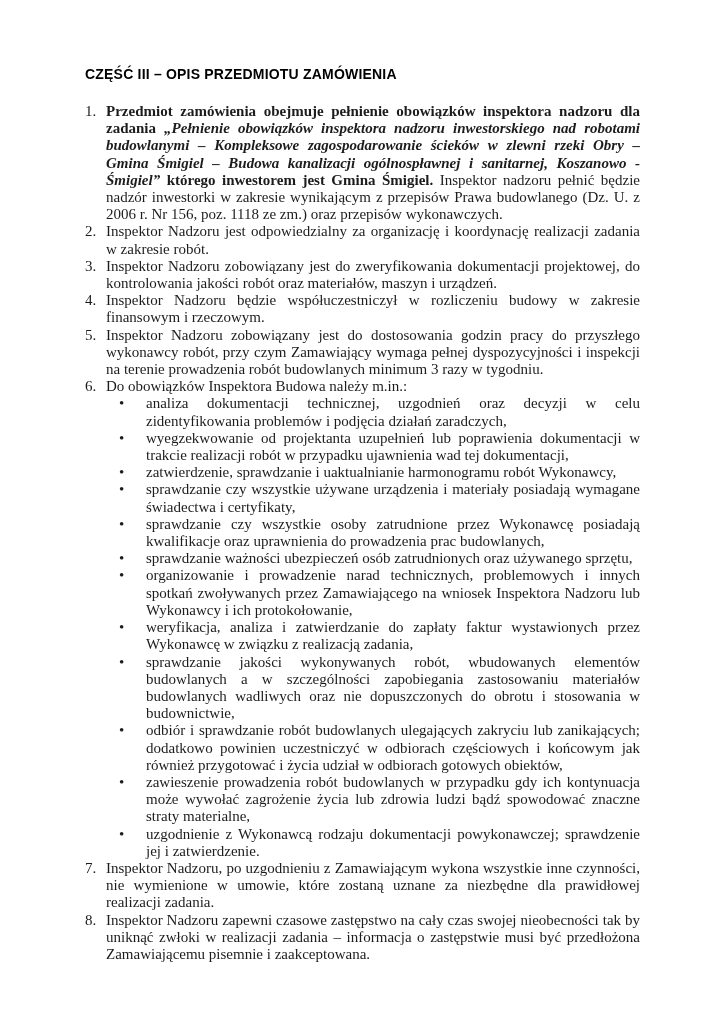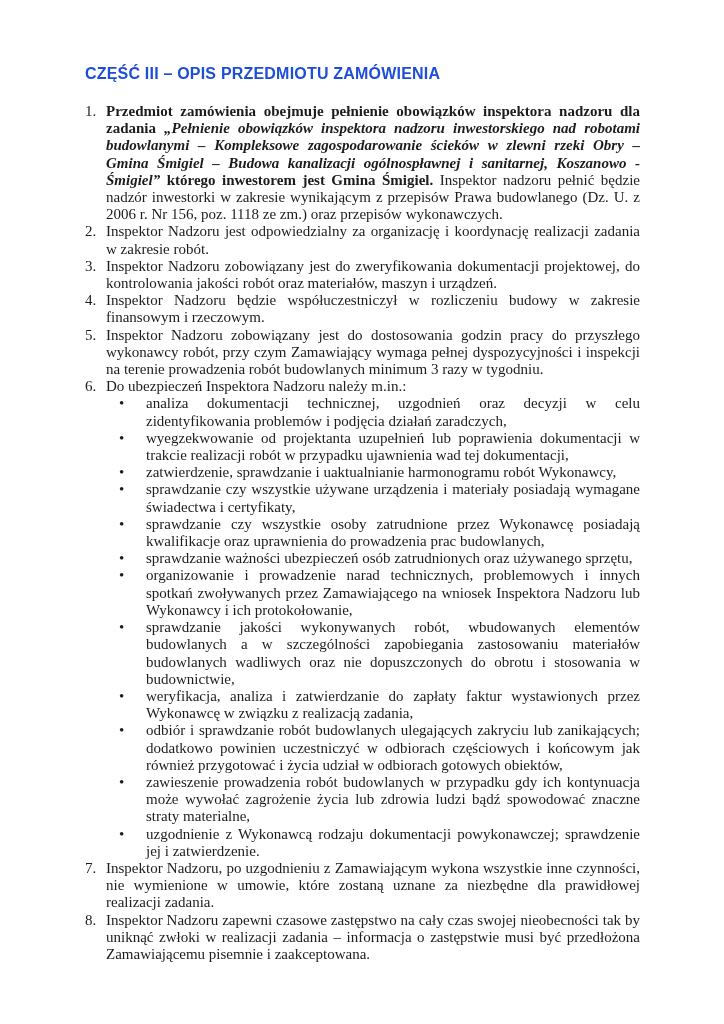--- a/index.html
+++ b/index.html
@@ -8,26 +8,26 @@
     width: 724px;
     height: 1024px;
     background: #ffffff;
     box-sizing: border-box;
     padding: 64px 84px 0 85px;
     overflow: hidden;
     color: #1c1c1c;
   }
   .heading {
     font-family: "Liberation Sans", sans-serif;
-    font-size: 16px;
+    font-size: 14px;
     font-weight: bold;
     letter-spacing: 0.2px;
     margin: 0 0 19px 0;
     line-height: 20px;
-    color: #1d4ed8;
+    color: #000000;
     text-align: left;
   }
   .item-list {
     list-style: none;
     margin: 0;
     padding: 0;
     font-family: "Liberation Serif", serif;
     font-size: 15px;
     line-height: 17.2px;
     text-align: justify;
@@ -92,31 +92,31 @@
       </li>
       <li class="item">
         <span class="num">5.</span>
         <div class="item-body">
           <p class="item-par"><span class="seg normal">Inspektor Nadzoru zobowiązany jest do dostosowania godzin pracy do przyszłego wykonawcy robót, przy czym Zamawiający wymaga pełnej dyspozycyjności i inspekcji na terenie prowadzenia robót budowlanych minimum 3 razy w tygodniu.</span></p>
         </div>
       </li>
       <li class="item">
         <span class="num">6.</span>
         <div class="item-body">
-          <p class="item-par"><span class="seg normal">Do ubezpieczeń Inspektora Nadzoru należy m.in.:</span></p>
+          <p class="item-par"><span class="seg normal">Do obowiązków Inspektora Budowa należy m.in.:</span></p>
           <ul class="bullets">
             <li class="bullet">analiza dokumentacji technicznej, uzgodnień oraz decyzji w celu zidentyfikowania problemów i podjęcia działań zaradczych,</li>
             <li class="bullet">wyegzekwowanie od projektanta uzupełnień lub poprawienia dokumentacji w trakcie realizacji robót w przypadku ujawnienia wad tej dokumentacji,</li>
             <li class="bullet">zatwierdzenie, sprawdzanie i uaktualnianie harmonogramu robót Wykonawcy,</li>
             <li class="bullet">sprawdzanie czy wszystkie używane urządzenia i materiały posiadają wymagane świadectwa i certyfikaty,</li>
             <li class="bullet">sprawdzanie czy wszystkie osoby zatrudnione przez Wykonawcę posiadają kwalifikacje oraz uprawnienia do prowadzenia prac budowlanych,</li>
             <li class="bullet">sprawdzanie ważności ubezpieczeń osób zatrudnionych oraz używanego sprzętu,</li>
             <li class="bullet">organizowanie i prowadzenie narad technicznych, problemowych i innych spotkań zwoływanych przez Zamawiającego na wniosek Inspektora Nadzoru lub Wykonawcy i ich protokołowanie,</li>
+            <li class="bullet">weryfikacja, analiza i zatwierdzanie do zapłaty faktur wystawionych przez Wykonawcę w związku z realizacją zadania,</li>
             <li class="bullet">sprawdzanie jakości wykonywanych robót, wbudowanych elementów budowlanych a w szczególności zapobiegania zastosowaniu materiałów budowlanych wadliwych oraz nie dopuszczonych do obrotu i stosowania w budownictwie,</li>
-            <li class="bullet">weryfikacja, analiza i zatwierdzanie do zapłaty faktur wystawionych przez Wykonawcę w związku z realizacją zadania,</li>
             <li class="bullet">odbiór i sprawdzanie robót budowlanych ulegających zakryciu lub zanikających; dodatkowo powinien uczestniczyć w odbiorach częściowych i końcowym jak również przygotować i życia udział w odbiorach gotowych obiektów,</li>
             <li class="bullet">zawieszenie prowadzenia robót budowlanych w przypadku gdy ich kontynuacja może wywołać zagrożenie życia lub zdrowia ludzi bądź spowodować znaczne straty materialne,</li>
             <li class="bullet">uzgodnienie z Wykonawcą rodzaju dokumentacji powykonawczej; sprawdzenie jej i zatwierdzenie.</li>
           </ul>
         </div>
       </li>
       <li class="item">
         <span class="num">7.</span>
         <div class="item-body">
           <p class="item-par"><span class="seg normal">Inspektor Nadzoru, po uzgodnieniu z Zamawiającym wykona wszystkie inne czynności, nie wymienione w umowie, które zostaną uznane za niezbędne dla prawidłowej realizacji zadania.</span></p>

